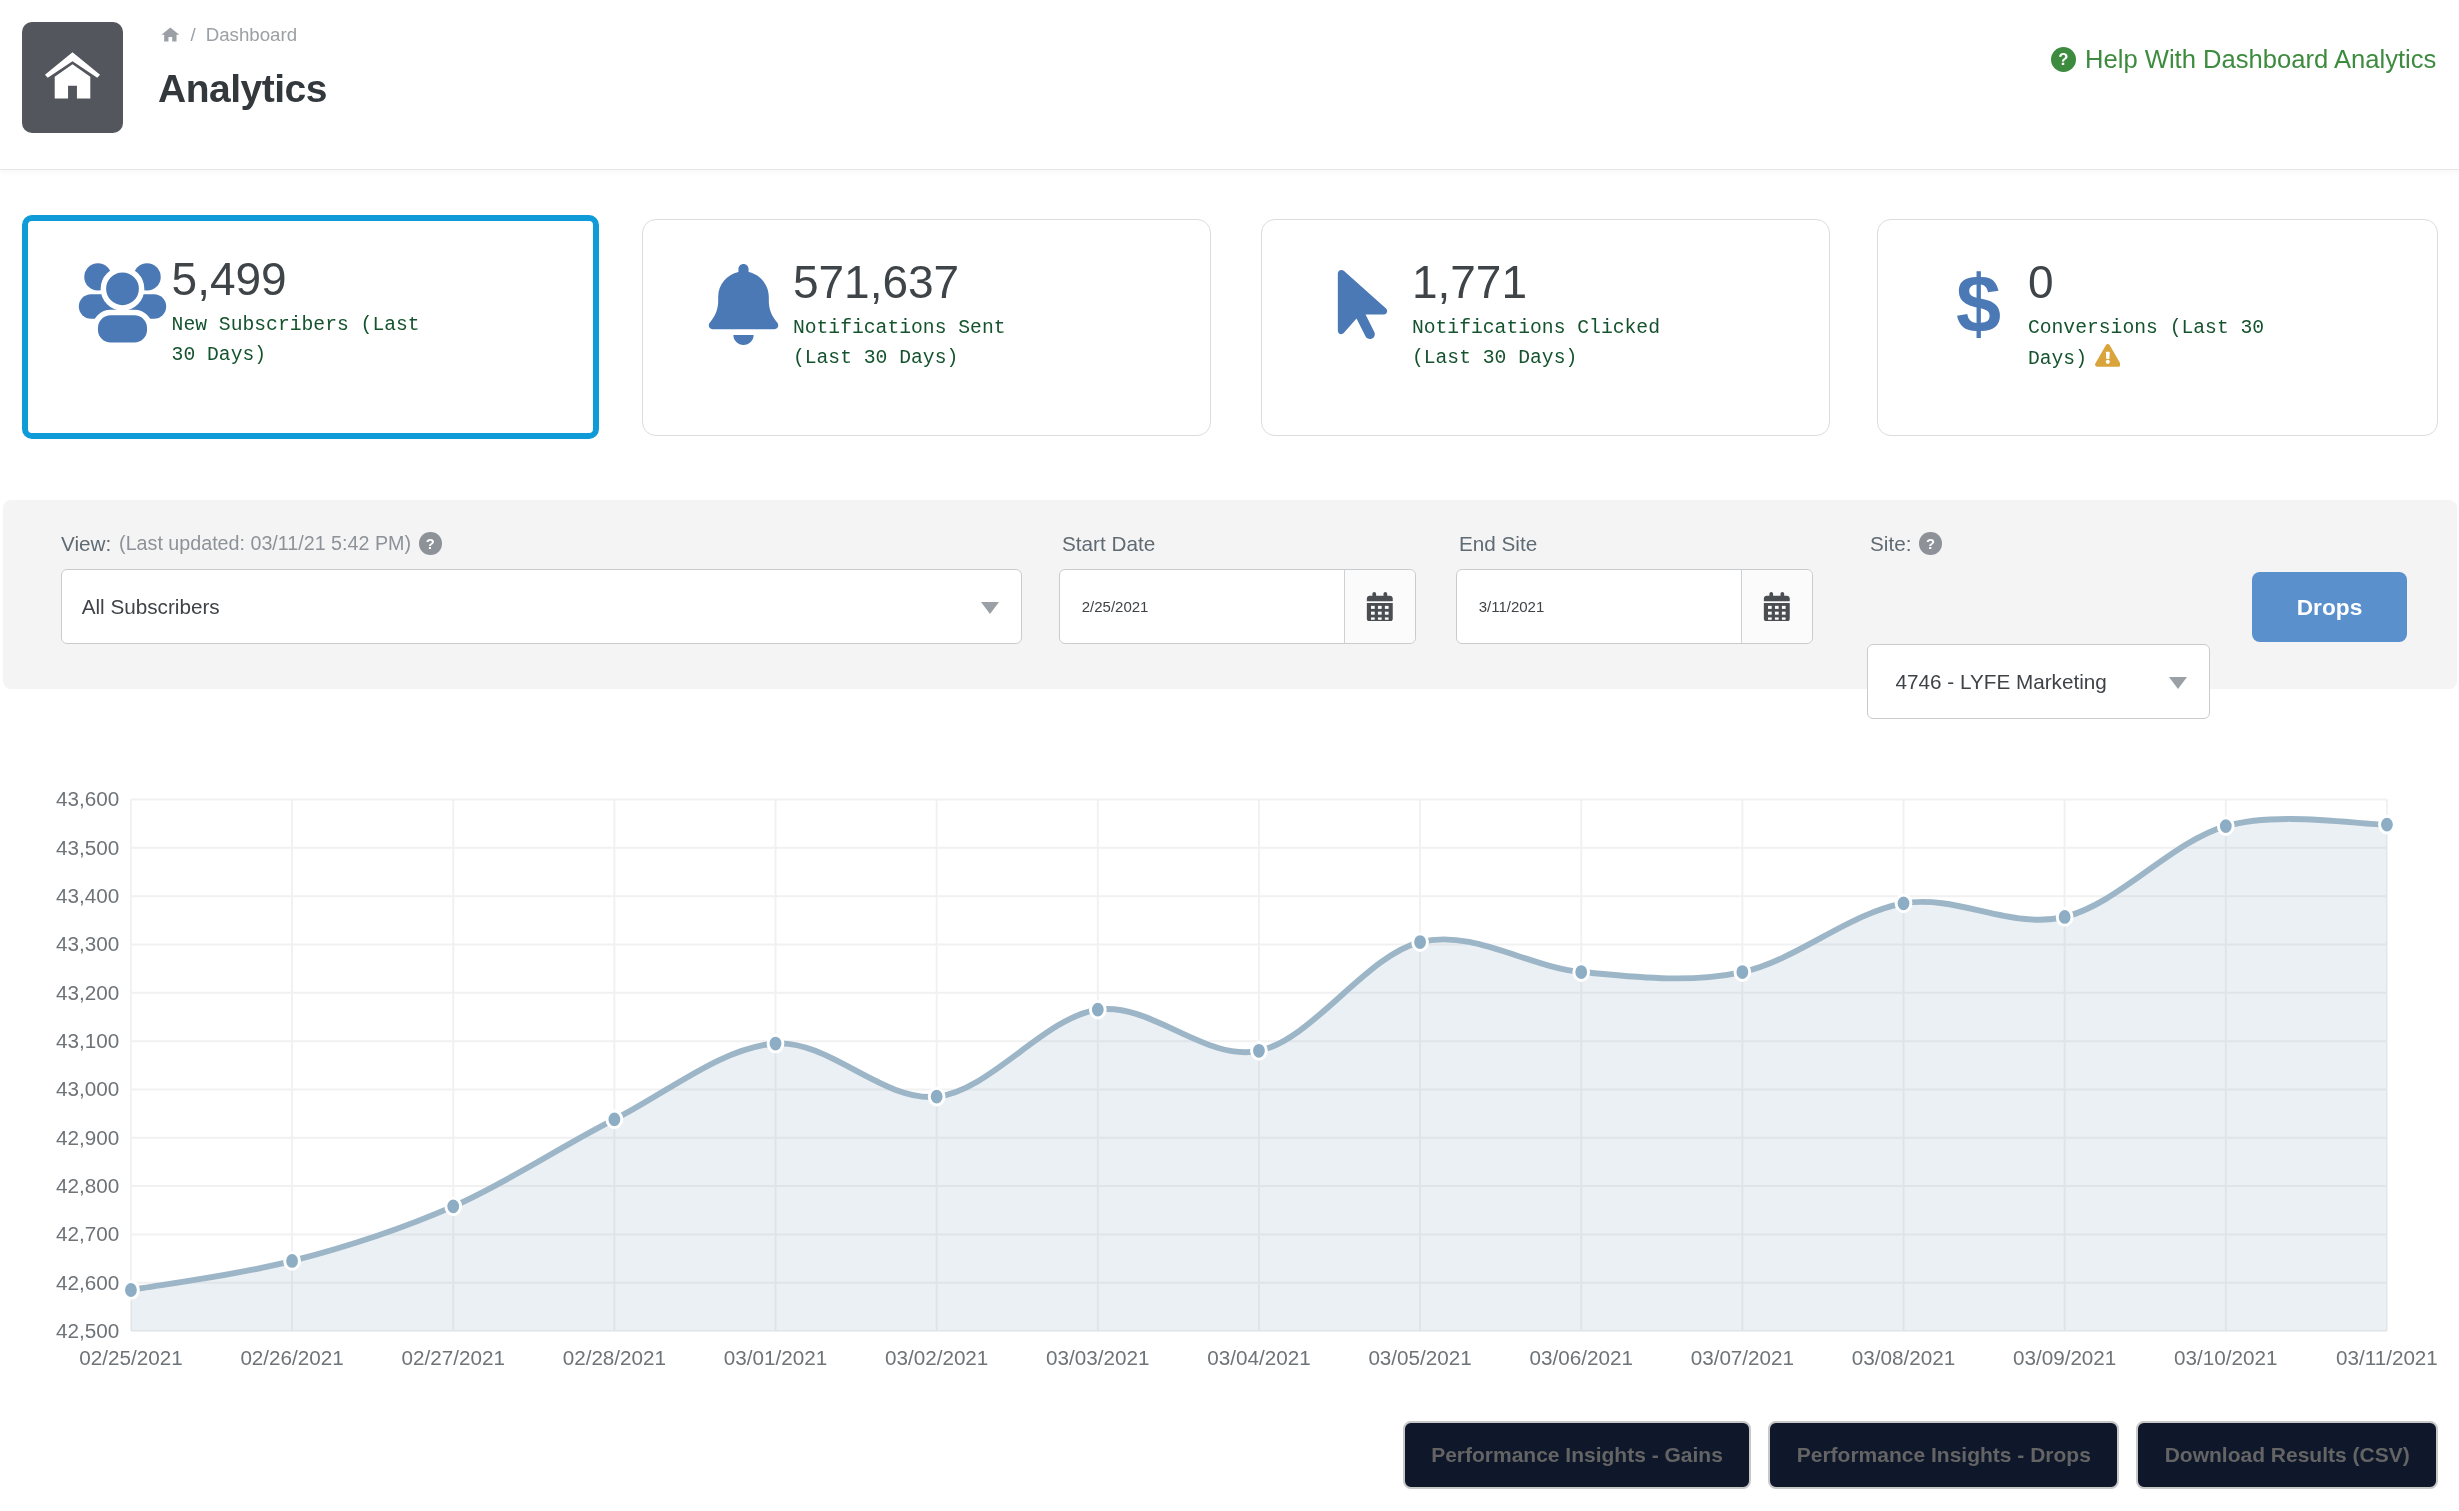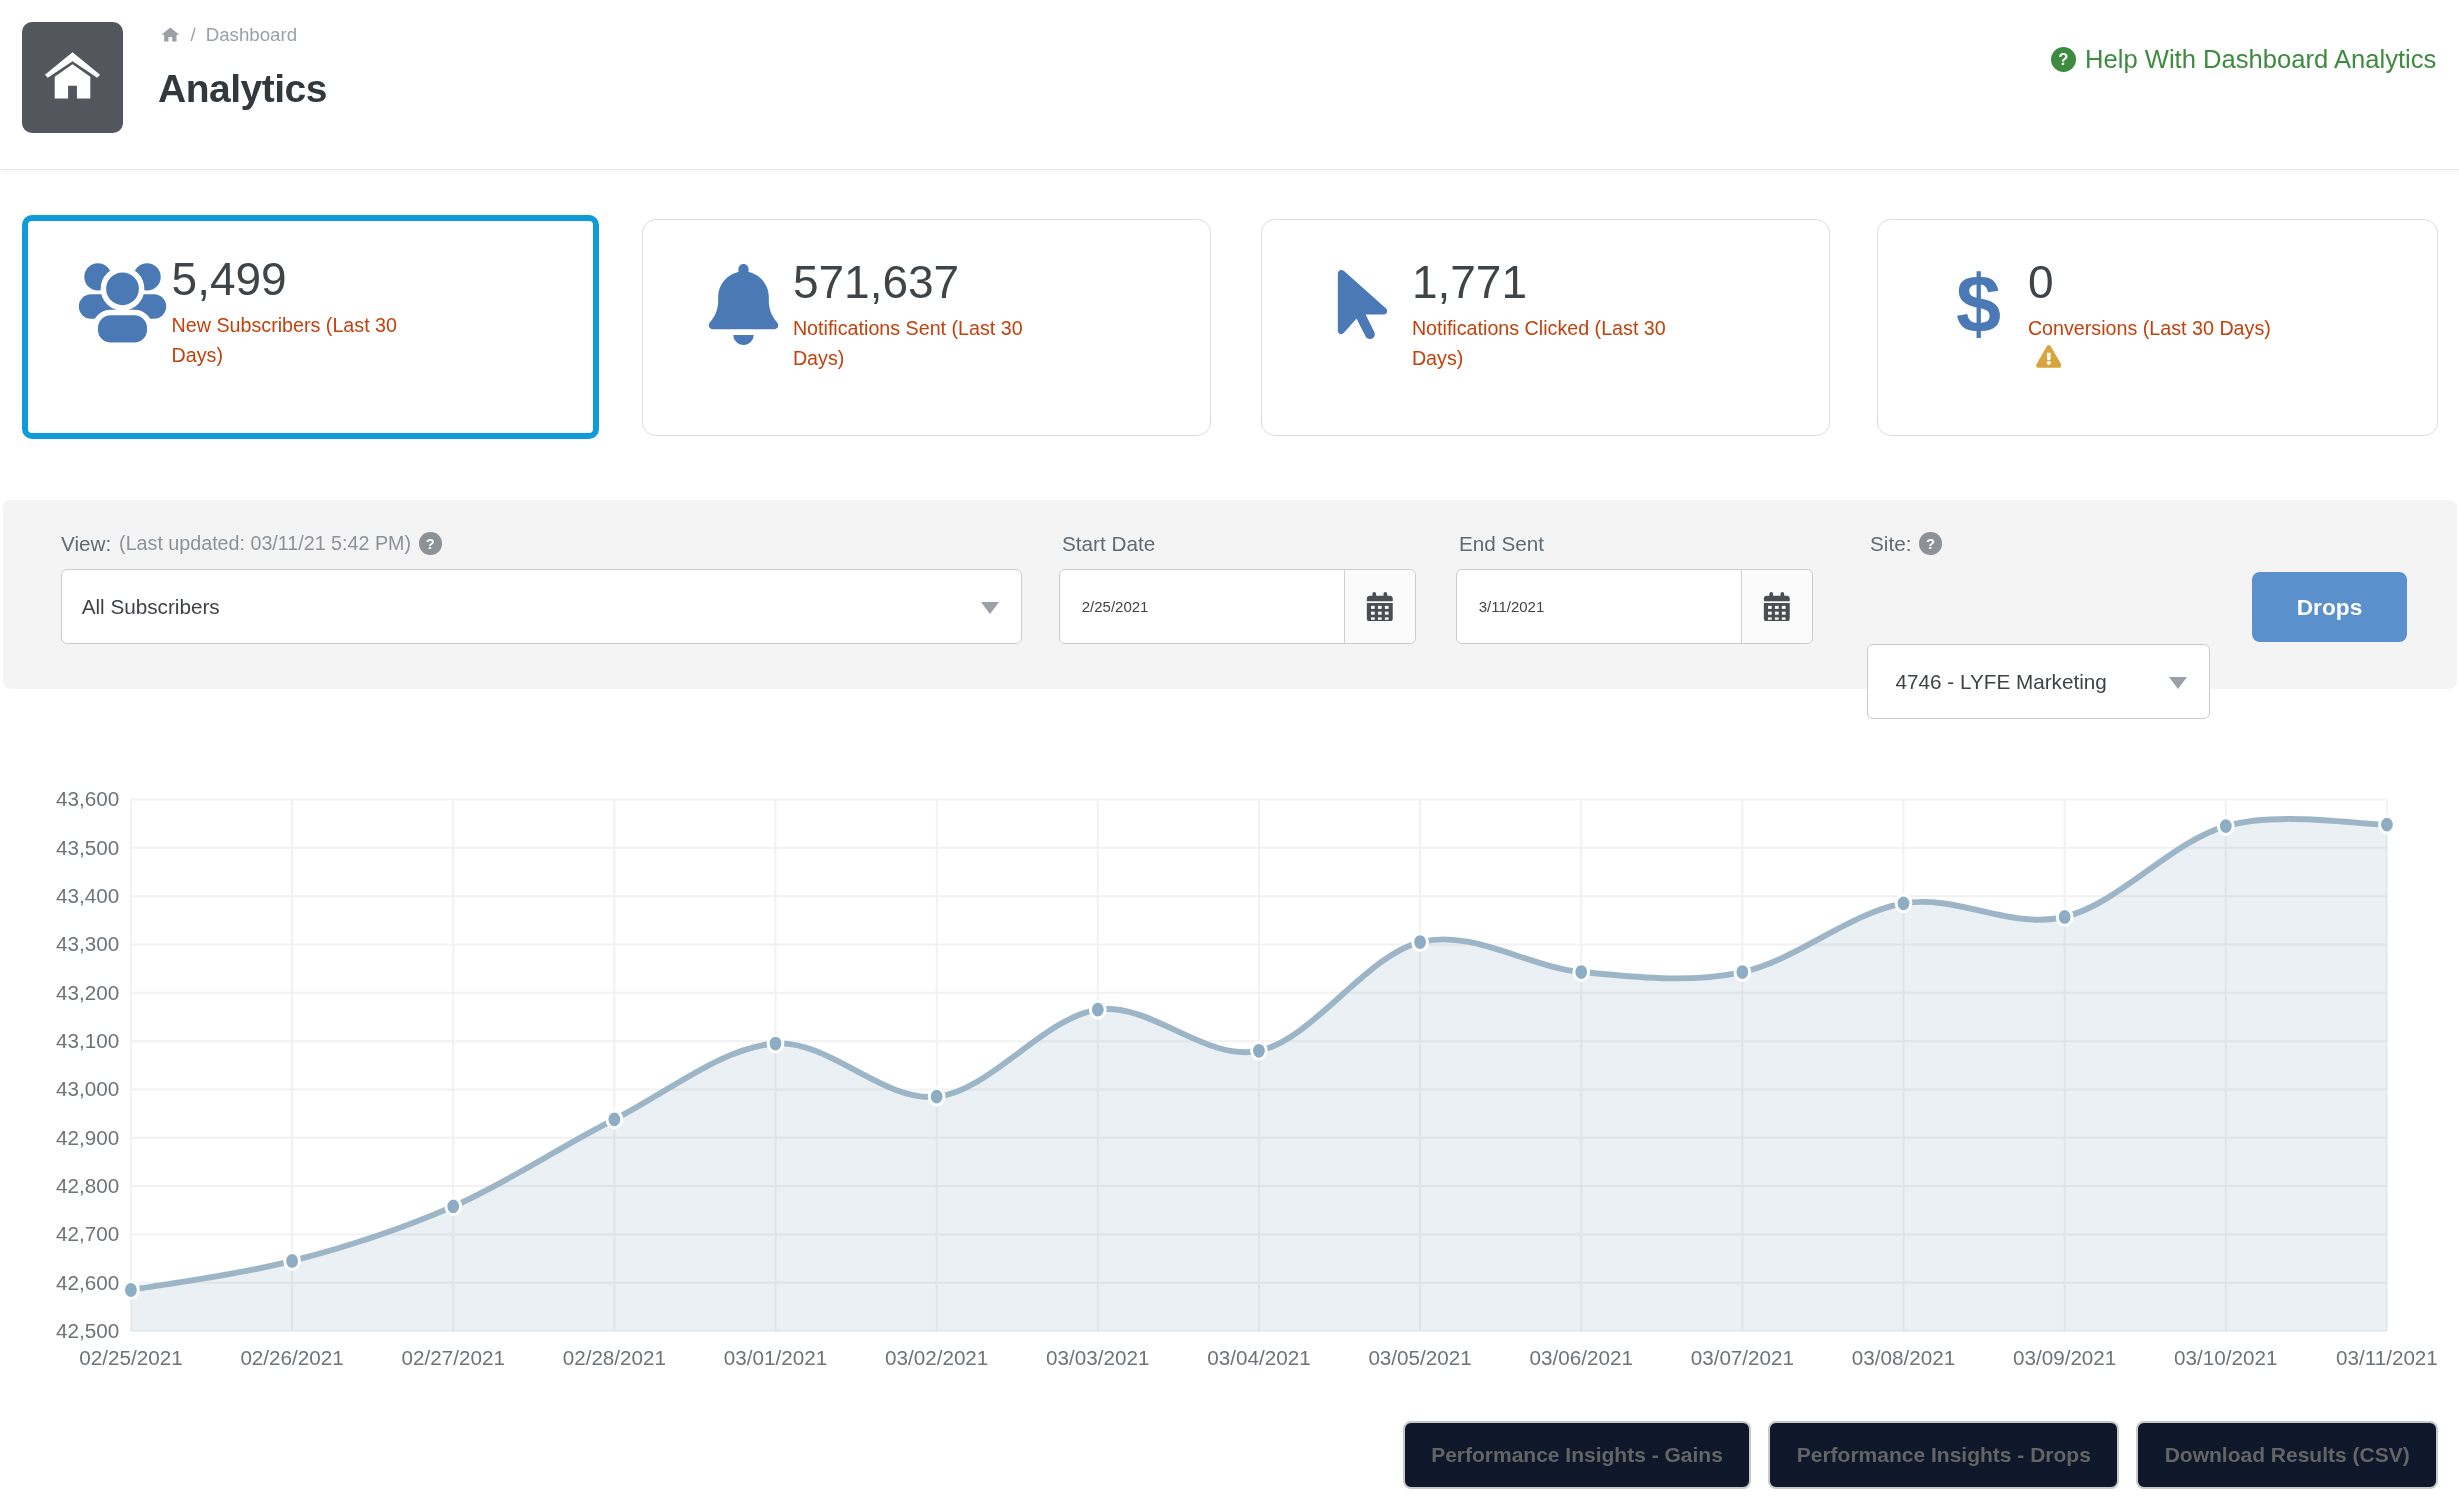--- a/index.html
+++ b/index.html
@@ -17,21 +17,21 @@
   .qmark.big { width:25.6px; height:25.6px; font-size:16.7px; }
   .qmark.gray { background:#8d9298; width:22.7px; height:22.7px; font-size:14.8px; }
 
   
   .stat-card { position:absolute; top:219px; height:217px; background:#fff; border:1px solid #dcdcdc; border-radius:13.8px; cursor:pointer; }
   .stat-card.highlight { top:215px; height:224px; border:6.9px solid #0f9bd7; border-radius:9.9px; }
   .stat-inner { display:flex; padding:37px 19.7px 0 55px; }
   .highlight .stat-inner { padding:33px 19.7px 0 49px; }
   .stat-icon { width:91px; height:95px; flex:none; display:flex; align-items:center; justify-content:center; margin-right:3.9px; }
   .stat-value { font-size:46px; color:#3f4448; line-height:1.1; }
-  .stat-label { font-size:19.7px; color:#c2410c; margin-top:6.9px; line-height:1.5; max-width:254px; }
+  .stat-label { font-size:19.7px; color:#14532d; margin-top:6.9px; line-height:1.5; max-width:254px;font-family:Liberation Mono, monospace; }
   .dollar-glyph { font-size:81px; font-weight:700; color:#4b79b6; line-height:1; }
   .warn-icon svg { vertical-align:-3px; margin-left:7.9px; }
 
   
   .filter-bar { position:absolute; left:3px; top:500px; width:2454px; height:189px; background:#f4f4f5; border-radius:7.9px; }
   .flabel { position:absolute; top:31.5px; font-size:20.7px; color:#5f6a73; display:flex; align-items:center; gap:7.9px; }
   .flabel .muted { color:#8d9298; font-size:19.7px; }
   .control { position:absolute; top:69px; height:75px; background:#fff; border:1px solid #c9cccf; border-radius:6px; font-size:20.7px; color:#3f4347; display:flex; align-items:center; cursor:pointer; }
   .select-box { padding-left:19.7px; position:relative; }
   .caret { position:absolute; right:21.7px; top:50%; margin-top:-4.9px; width:0; height:0; border-left:9.9px solid transparent; border-right:9.9px solid transparent; border-top:12.8px solid #9aa0a6; }
@@ -170,21 +170,21 @@
               <rect x="312" y="340" width="64" height="52"></rect>
               <rect x="72" y="440" width="64" height="40"></rect>
               <rect x="192" y="440" width="64" height="40"></rect>
               <rect x="312" y="440" width="64" height="40"></rect>
             </g>
           </svg>
       </span>
     </div>
 
     <div class="flabel" style="left:1456px;">
-        <span>End Sent</span>
+        <span>End Site</span>
       </div>
     <div class="control date-box" style="left:1453px; width:357px;">
       <input value="3/11/2021" style="">
       <span class="cal-addon">
         <svg width="27.6" height="29.6" viewBox="0 0 448 512">
             <path fill="#4a4d52" d="M96 32V64H48C21.5 64 0 85.5 0 112v48H448V112c0-26.5-21.5-48-48-48H352V32c0-17.7-14.3-32-32-32s-32 14.3-32 32V64H160V32c0-17.7-14.3-32-32-32S96 14.3 96 32zM448 192H0V464c0 26.5 21.5 48 48 48H400c26.5 0 48-21.5 48-48V192z"></path>
             <g fill="#fff">
               <rect x="72" y="240" width="64" height="52"></rect>
               <rect x="192" y="240" width="64" height="52"></rect>
               <rect x="312" y="240" width="64" height="52"></rect>

